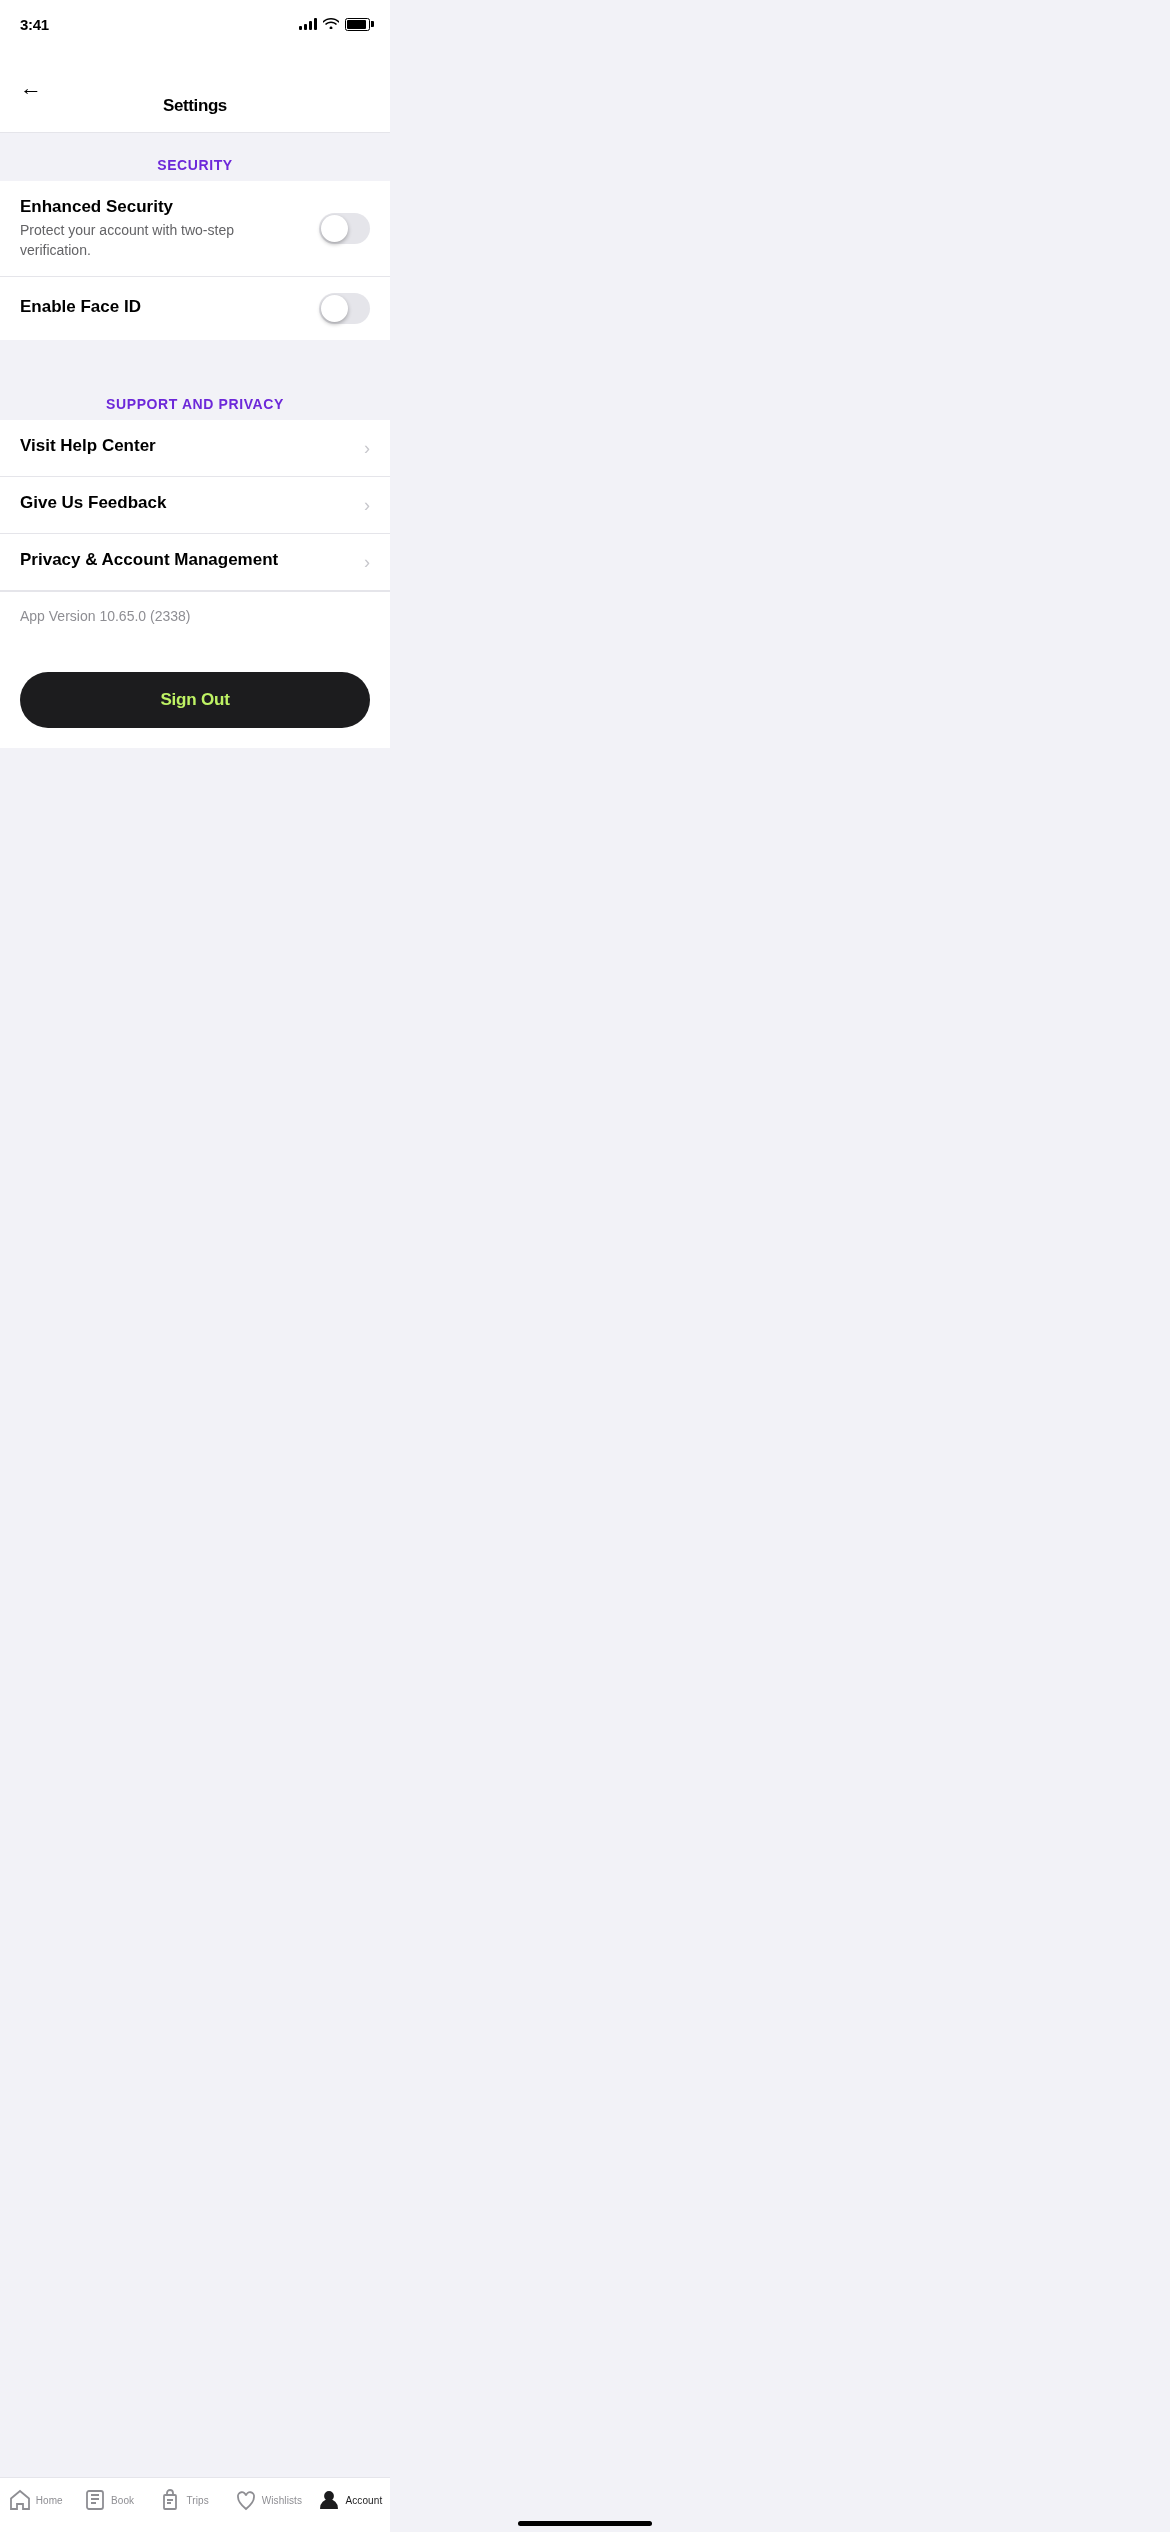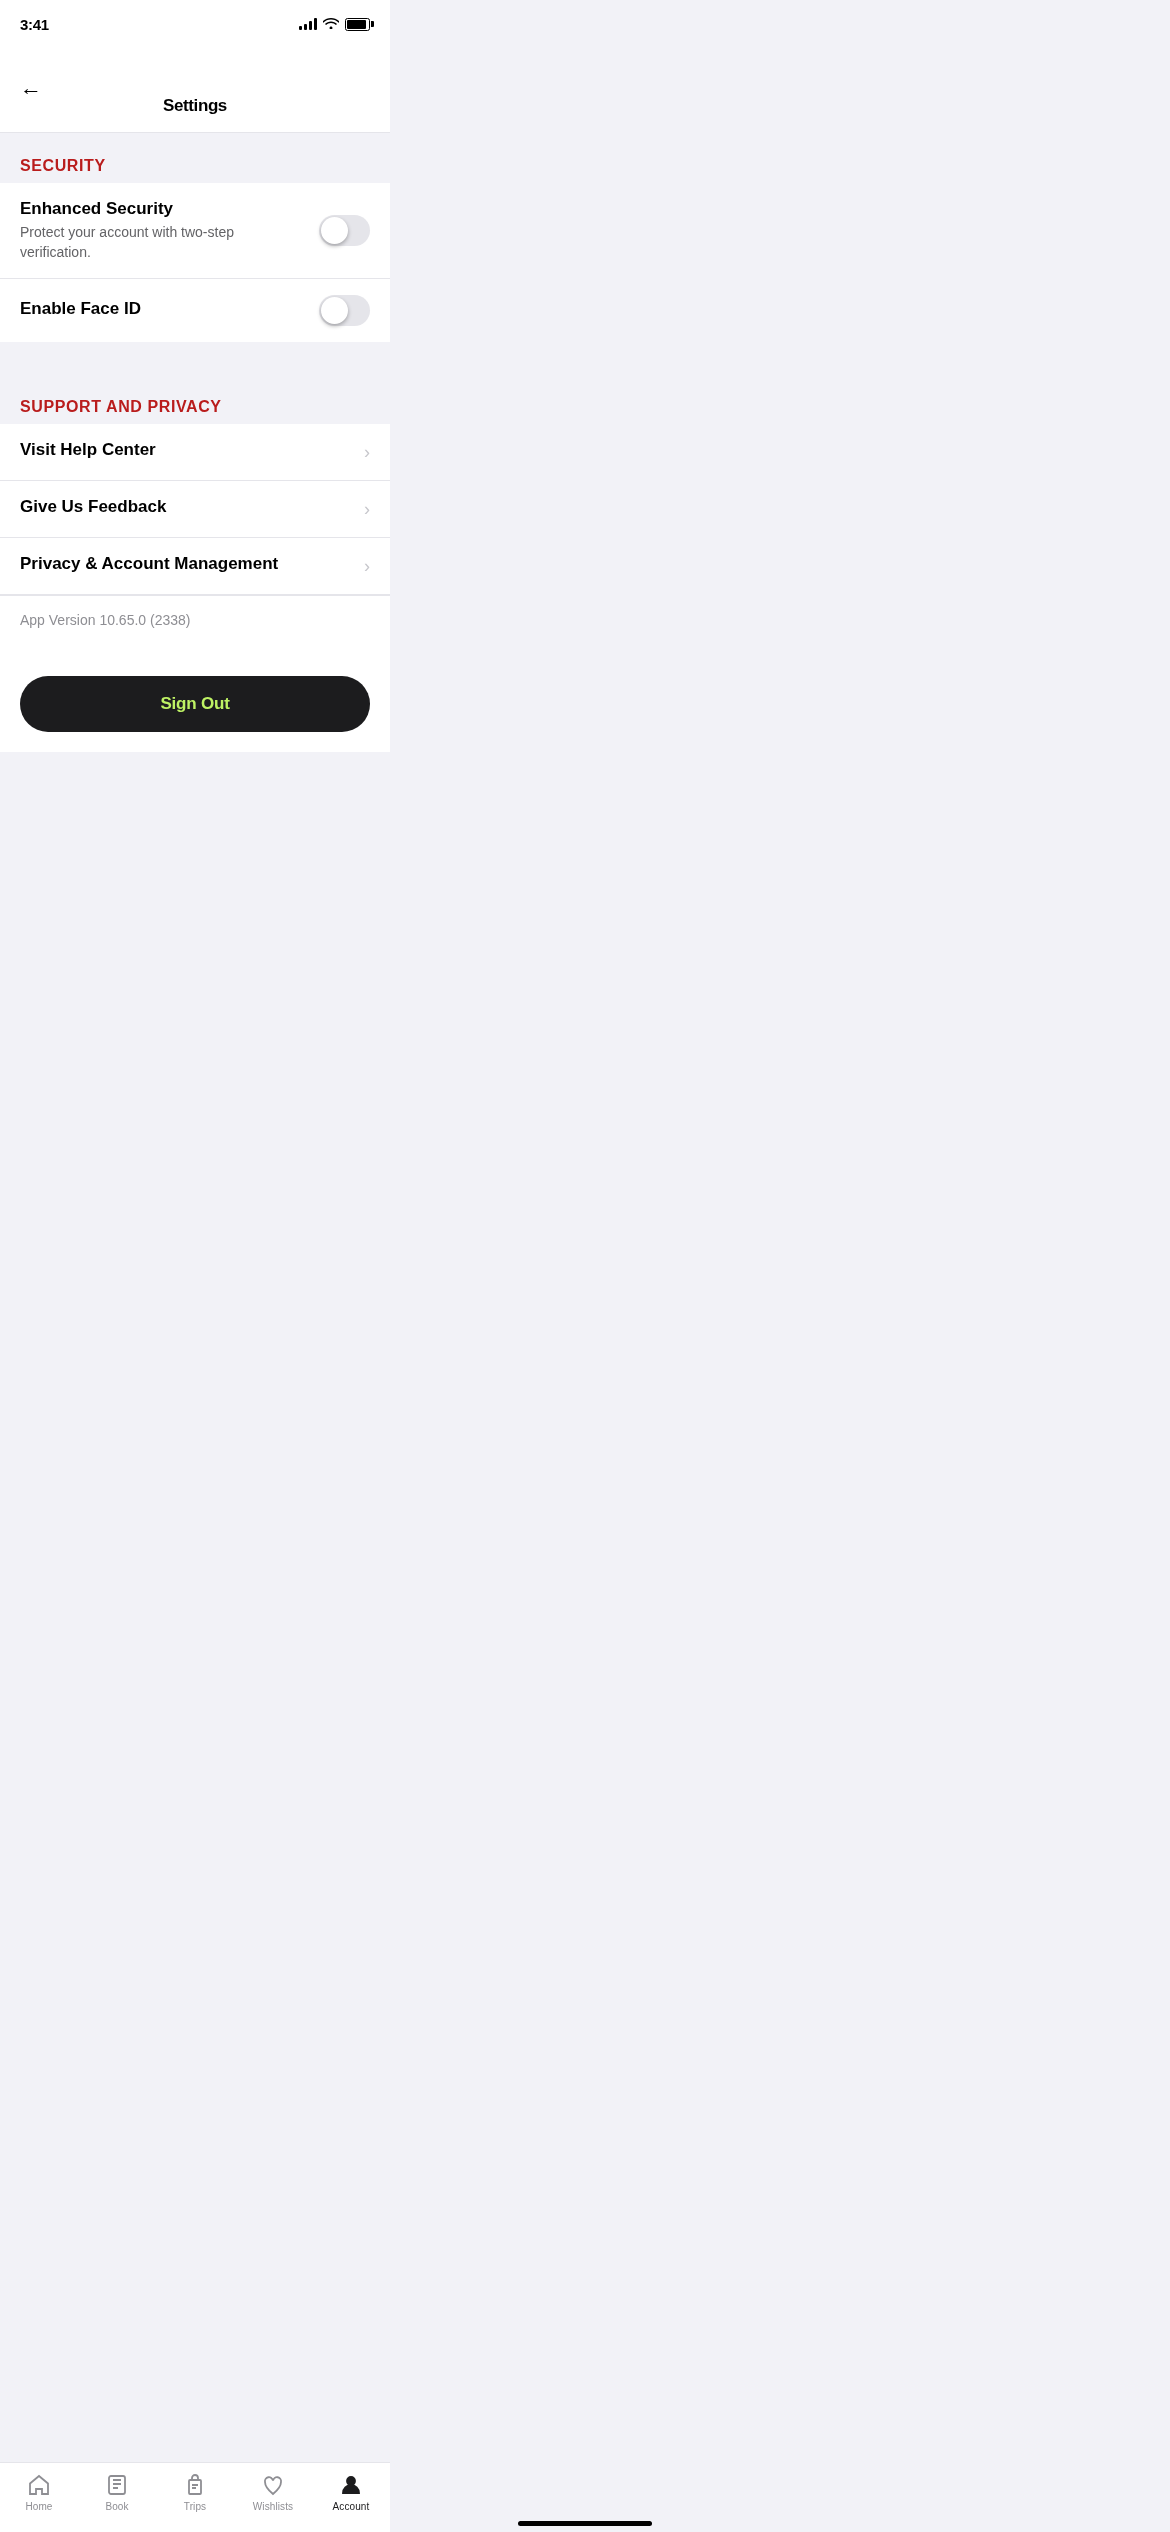--- a/index.html
+++ b/index.html
@@ -112,25 +112,26 @@
     .page-title {
       font-size: 17px;
       font-weight: 600;
       letter-spacing: -0.4px;
       margin-top: 36px;
     }
 
     
     .section-header {
       padding: 24px 20px 8px;
-      font-size: 16px;
+      font-size: 14px;
       font-weight: 600;
-      color: #b91c1c;
+      color: #6d28d9;
       letter-spacing: 0.6px;
       background: #f2f2f7;
+      text-align: center;
     }
 
     .section-card {
       background: #fff;
       margin: 0;
     }
 
     .settings-row {
       display: flex;
       align-items: center;
@@ -246,26 +247,25 @@
       justify-content: space-around;
       padding: 10px 0 20px;
       position: fixed;
       bottom: 0;
       left: 0;
       width: 390px;
     }
 
     .tab-item {
       display: flex;
-      flex-direction: column;
+      flex-direction: row;
       align-items: center;
       gap: 4px;
       cursor: pointer;
       min-width: 60px;
-      justify-content: space-between;
     }
 
     .tab-icon {
       width: 24px;
       height: 24px;
       display: flex;
       align-items: center;
       justify-content: center;
     }
 

